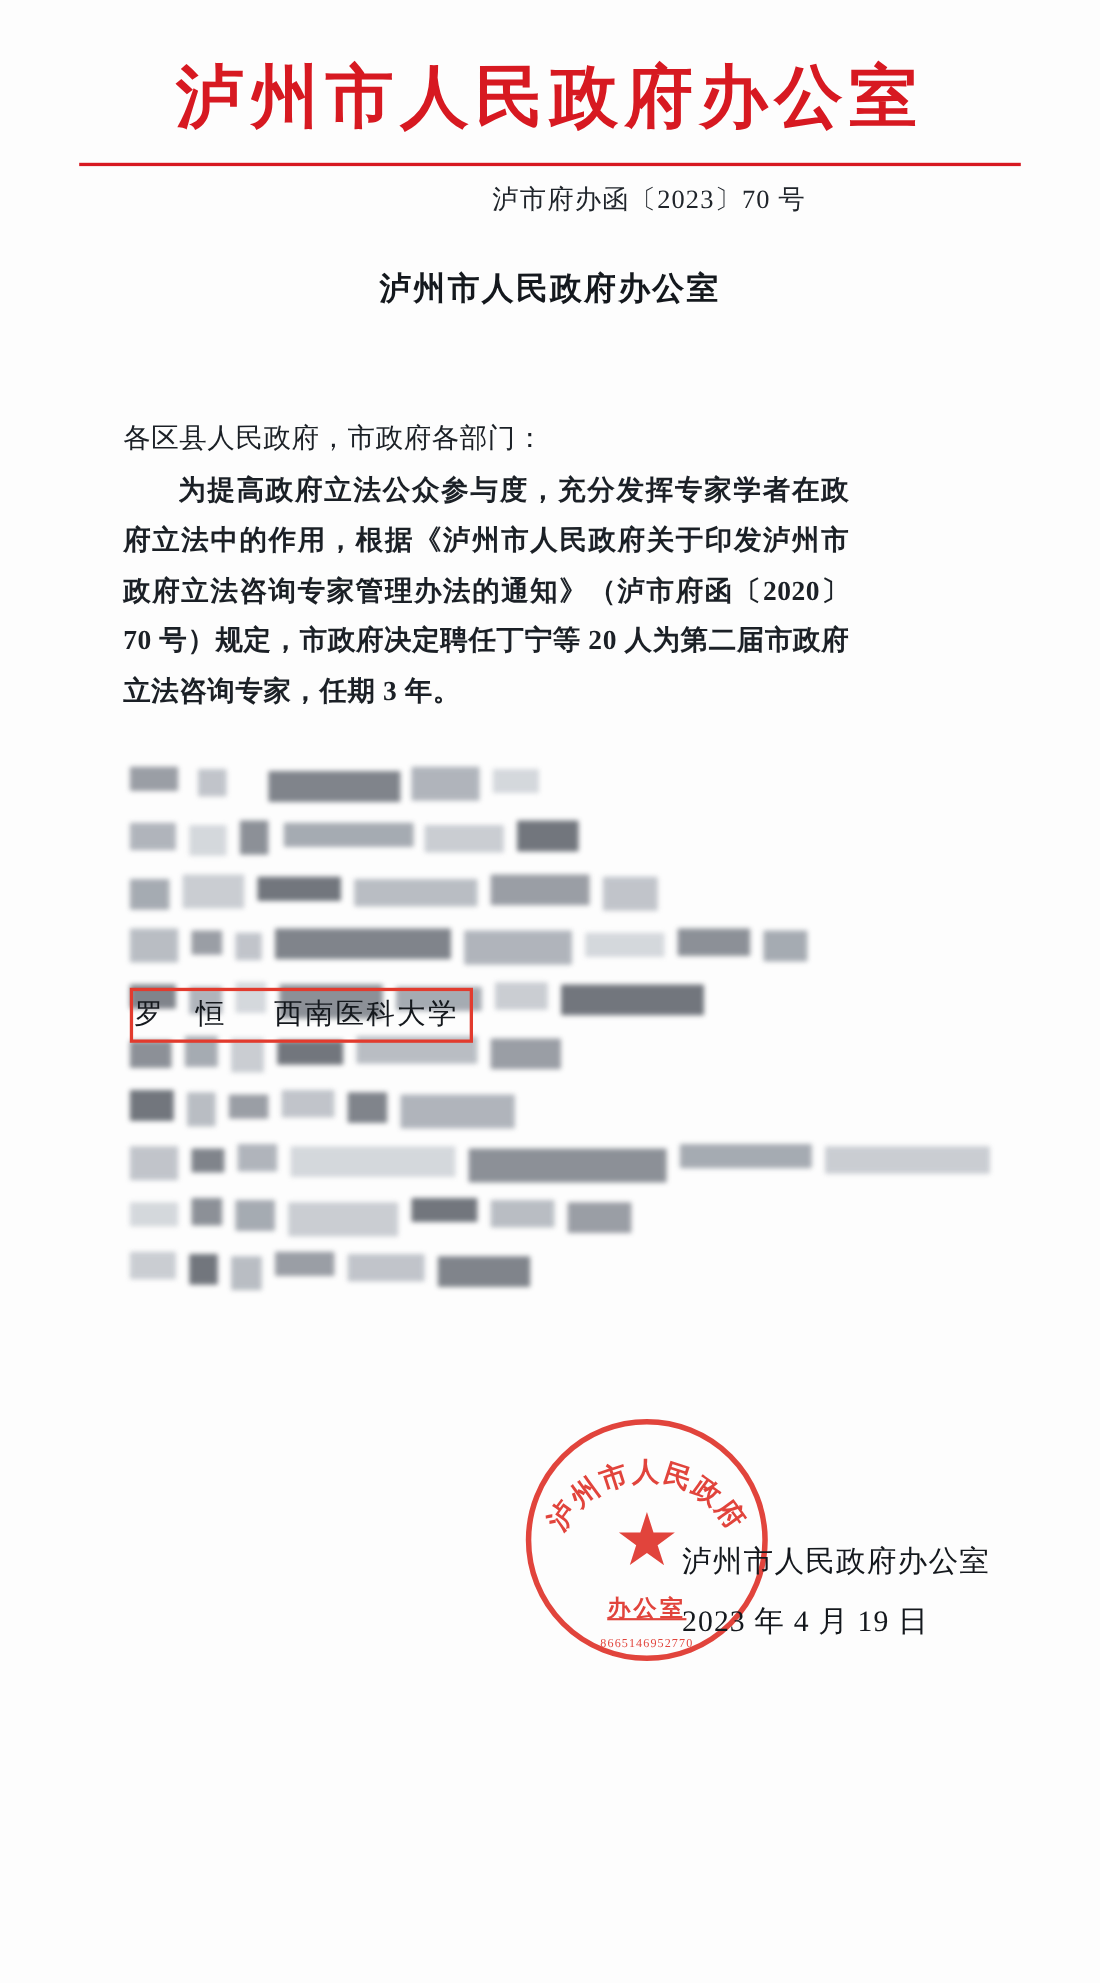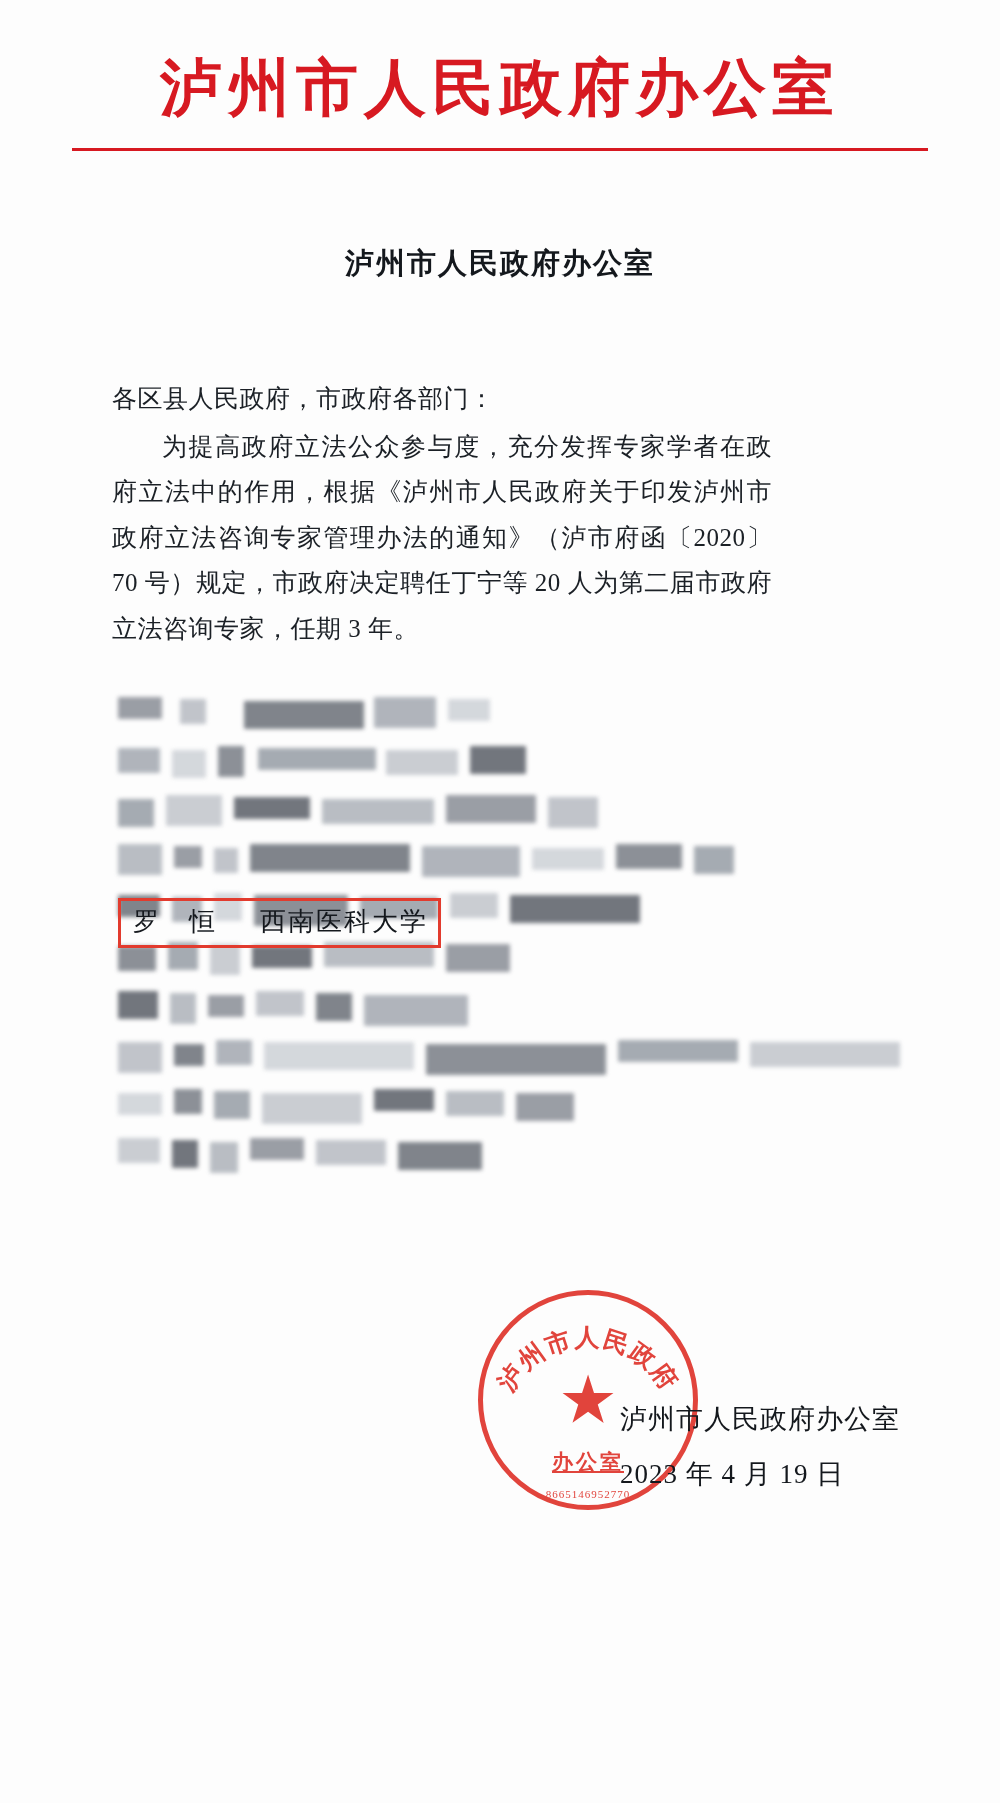--- a/index.html
+++ b/index.html
@@ -86,20 +86,21 @@
     line-height: 1.82;
     color: #1b2026;
     letter-spacing: 0.5px;
     text-align: justify;
   }
   .body-text p {
     margin: 0 0 2px 0;
   }
   .body-text p.indent {
     text-indent: 2em;
+    font-weight: bold;
   }
 
   
   .name-list {
     position: absolute;
     top: 693px;
     left: 118px;
     width: 790px;
   }
   .name-row {
@@ -114,21 +115,21 @@
     filter: blur(2.2px);
     opacity: 0.88;
   }
 
   
   .hl-row {
     position: absolute;
     left: 118px;
     box-sizing: border-box;
     border: 3px solid #e23b2e;
-    padding: 3px 10px 6px 12px;
+    padding: 3px 10px 6px 1px;
     font-size: 26px;
     letter-spacing: 2px;
     color: #14181d;
     white-space: nowrap;
     background: transparent;
   }
   #hl-row-1 { top: 898px; }
   #hl-row-2 { top: 1144px; }
 
   
@@ -211,20 +212,21 @@
 </head>
 <body>
 
 <div class="page">
 
   <div class="doc-header">
     <div class="title">泸州市人民政府办公室</div>
   </div>
   <div class="header-rule"></div>
 
+  <div class="doc-number">泸市府办函〔2023〕70 号</div>
 
   <div class="subject">
     <div>泸州市人民政府办公室</div>
   </div>
 
   <div class="body-text">
     <p>各区县人民政府，市政府各部门：</p>
     <p class="indent">为提高政府立法公众参与度，充分发挥专家学者在政府立法中的作用，根据《泸州市人民政府关于印发泸州市政府立法咨询专家管理办法的通知》（泸市府函〔2020〕70 号）规定，市政府决定聘任丁宁等 20 人为第二届市政府立法咨询专家，任期 3 年。</p>
   </div>
 

